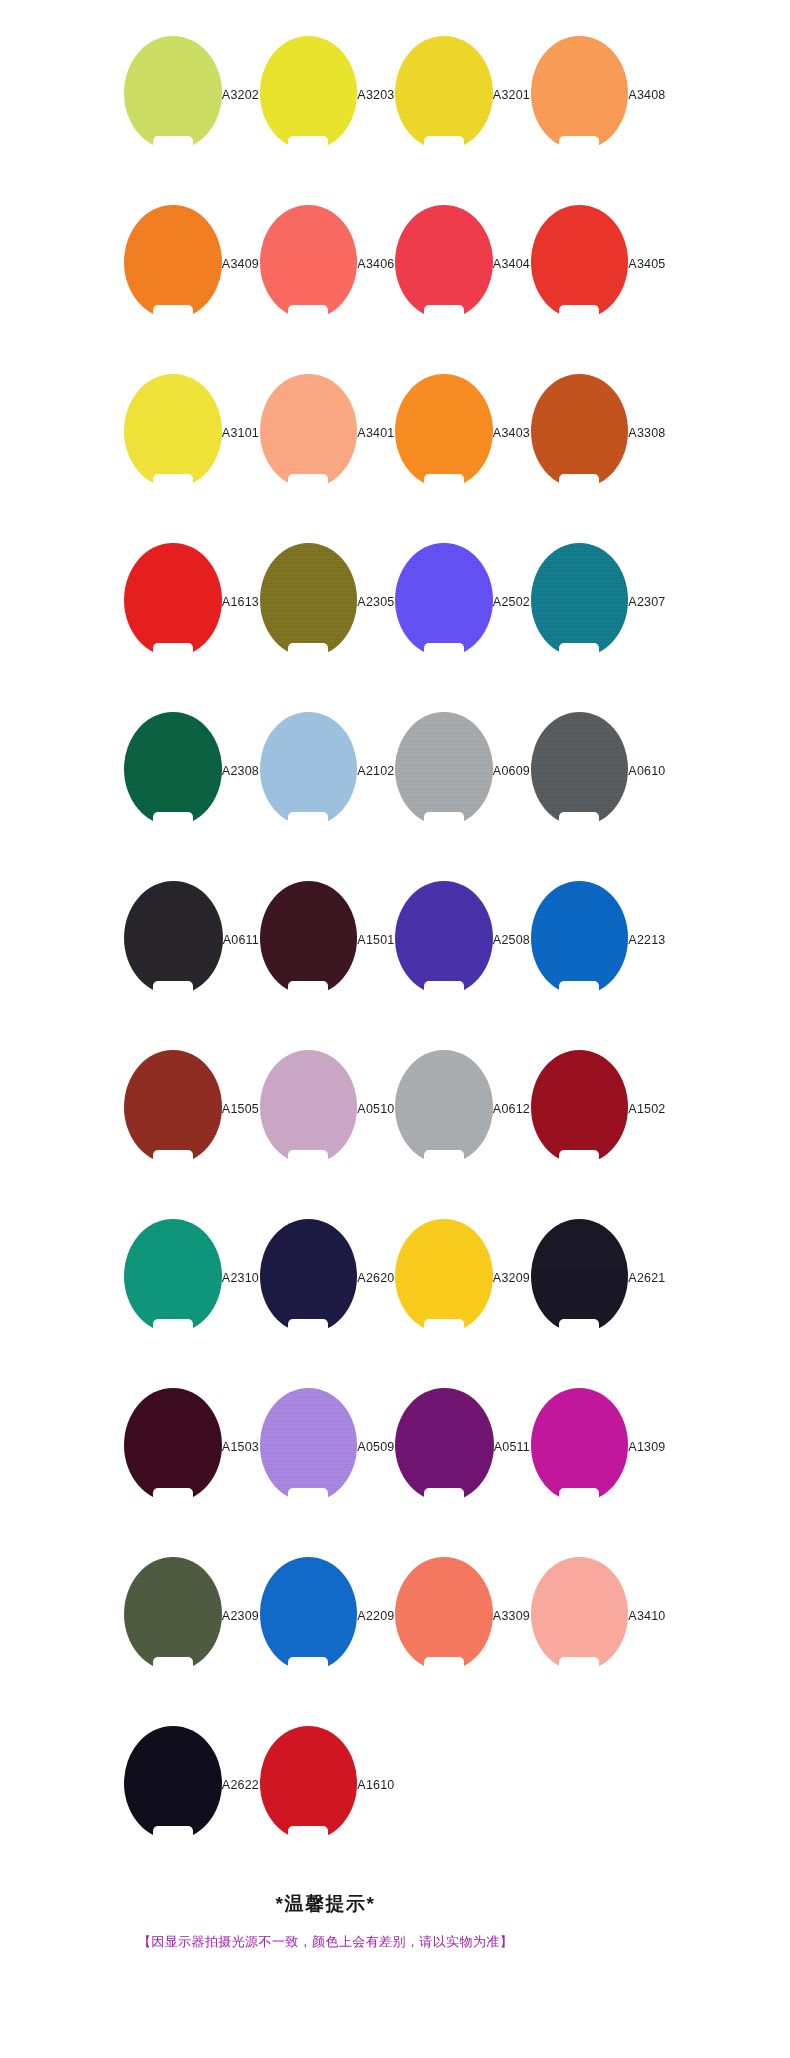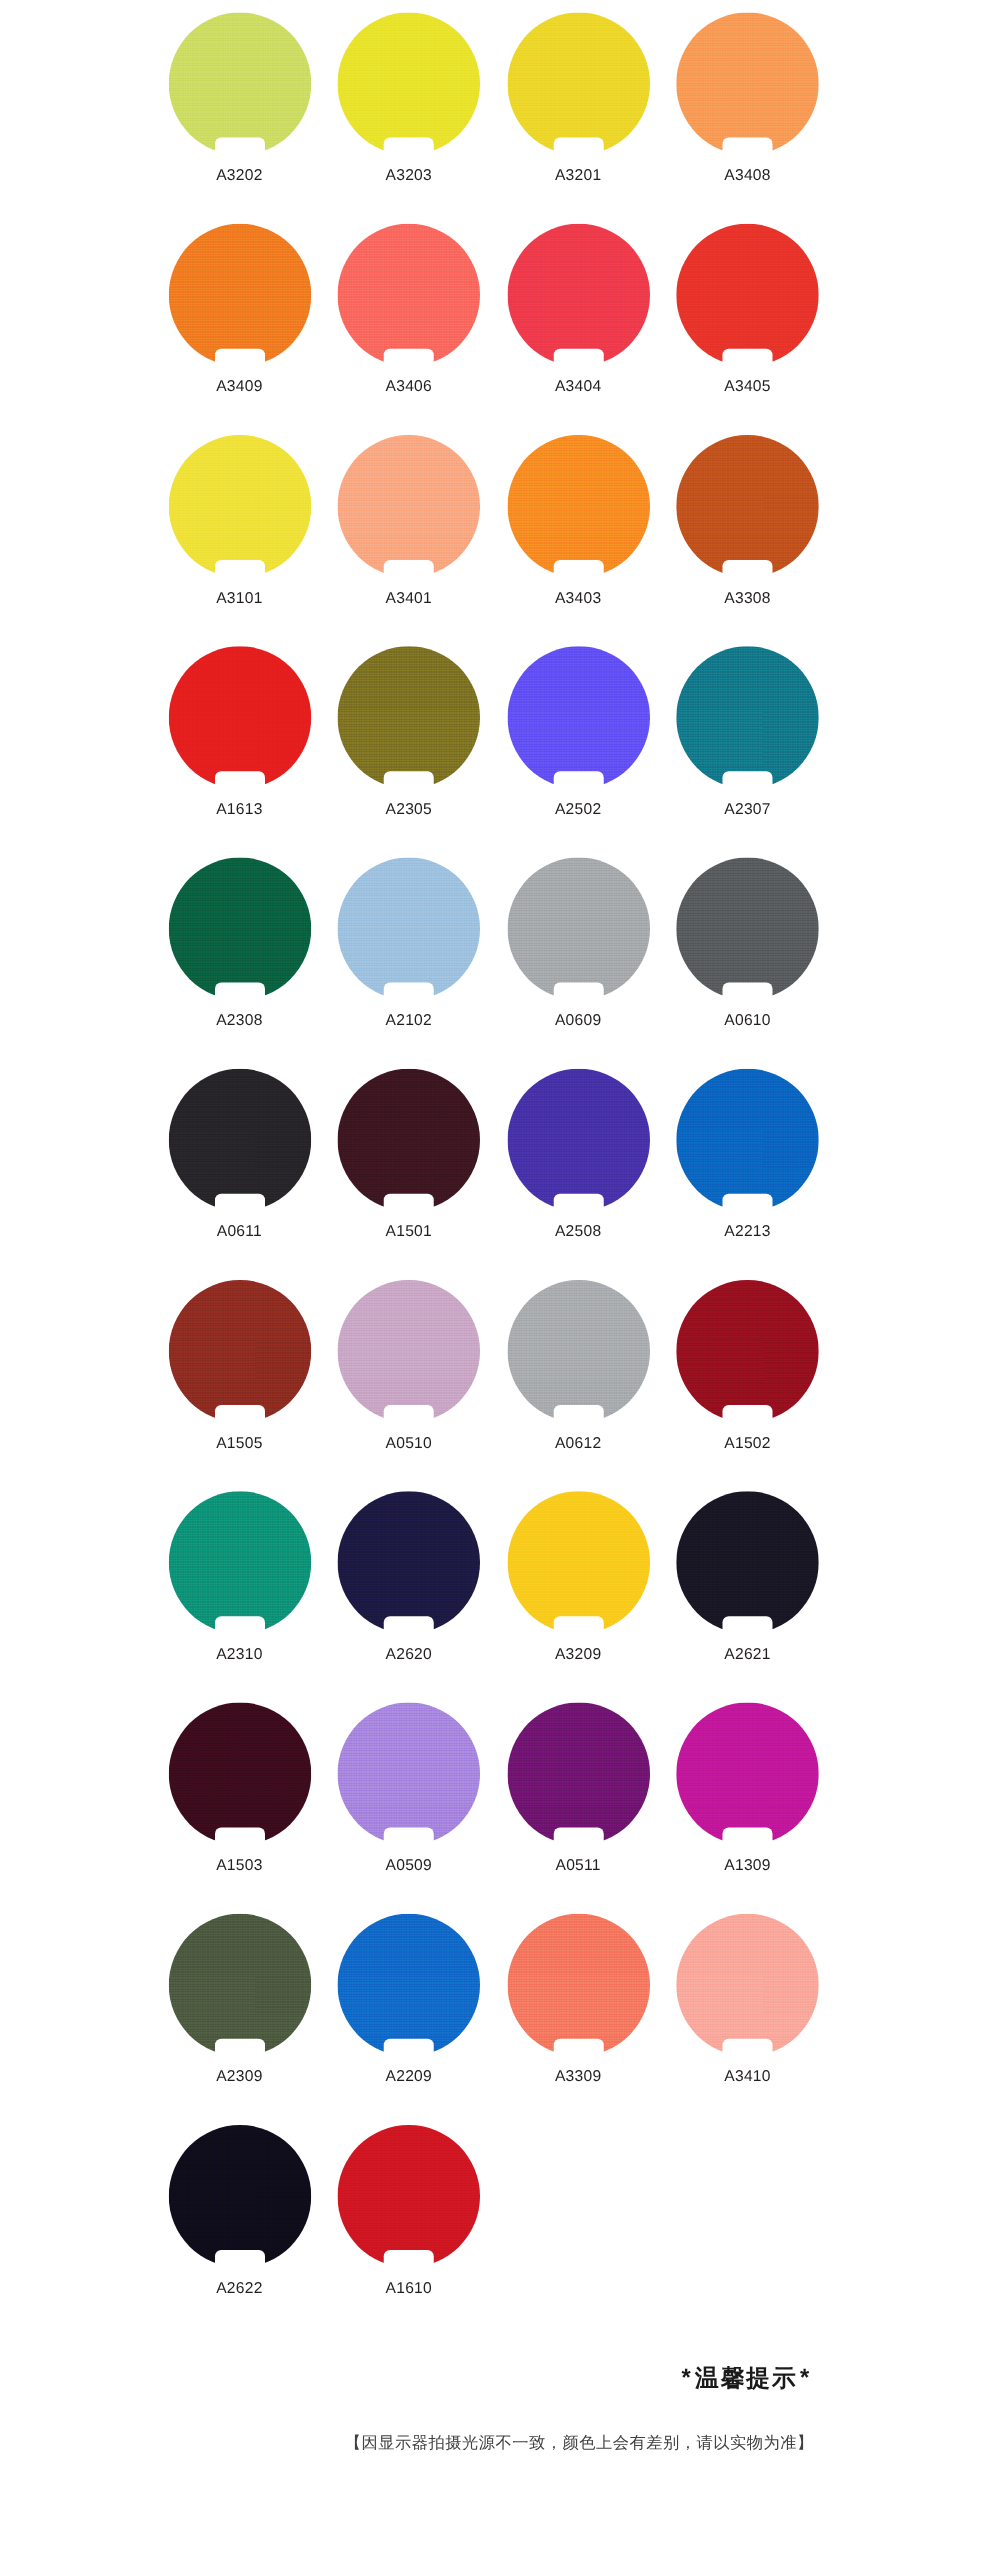--- a/index.html
+++ b/index.html
@@ -30,21 +30,21 @@
     padding-top: 6px;
     row-gap: 0px;
     column-gap: 0px;
   }
 
   .swatch-cell {
     width: 135px;
     height: 169px;
     position: relative;
     display: flex;
-    flex-direction: column;
+    flex-direction: row;
     align-items: center;
     justify-content: flex-start;
   }
 
   .swatch-disc-wrap {
     position: relative;
     width: 114px;
     height: 114px;
     margin-top: 4px;
   }
@@ -87,35 +87,35 @@
     font-size: 12.5px;
     line-height: 14px;
     color: #231f20;
     letter-spacing: 0.2px;
     text-align: center;
     font-family: "Liberation Sans", "DejaVu Sans", sans-serif;
   }
 
   .footer {
     width: 651px;
-    text-align: right;
+    text-align: center;
     margin-top: 26px;
-    font-family: Liberation Mono, monospace;
+    font-family: Liberation Sans, sans-serif;
   }
   .footer-title {
     font-size: 19px;
     font-weight: bold;
     color: #1a1a1a;
     letter-spacing: 1.5px;
     line-height: 26px;
   }
   .footer-note {
-    margin-top: 28px;
+    margin-top: 15px;
     font-size: 13px;
-    color: #404040;
+    color: #a21caf;
     letter-spacing: 0.4px;
     line-height: 20px;
   }
 </style>
 </head>
 <body>
 
 <div id="swatch-sheet">
 
   <div class="swatch-grid">

